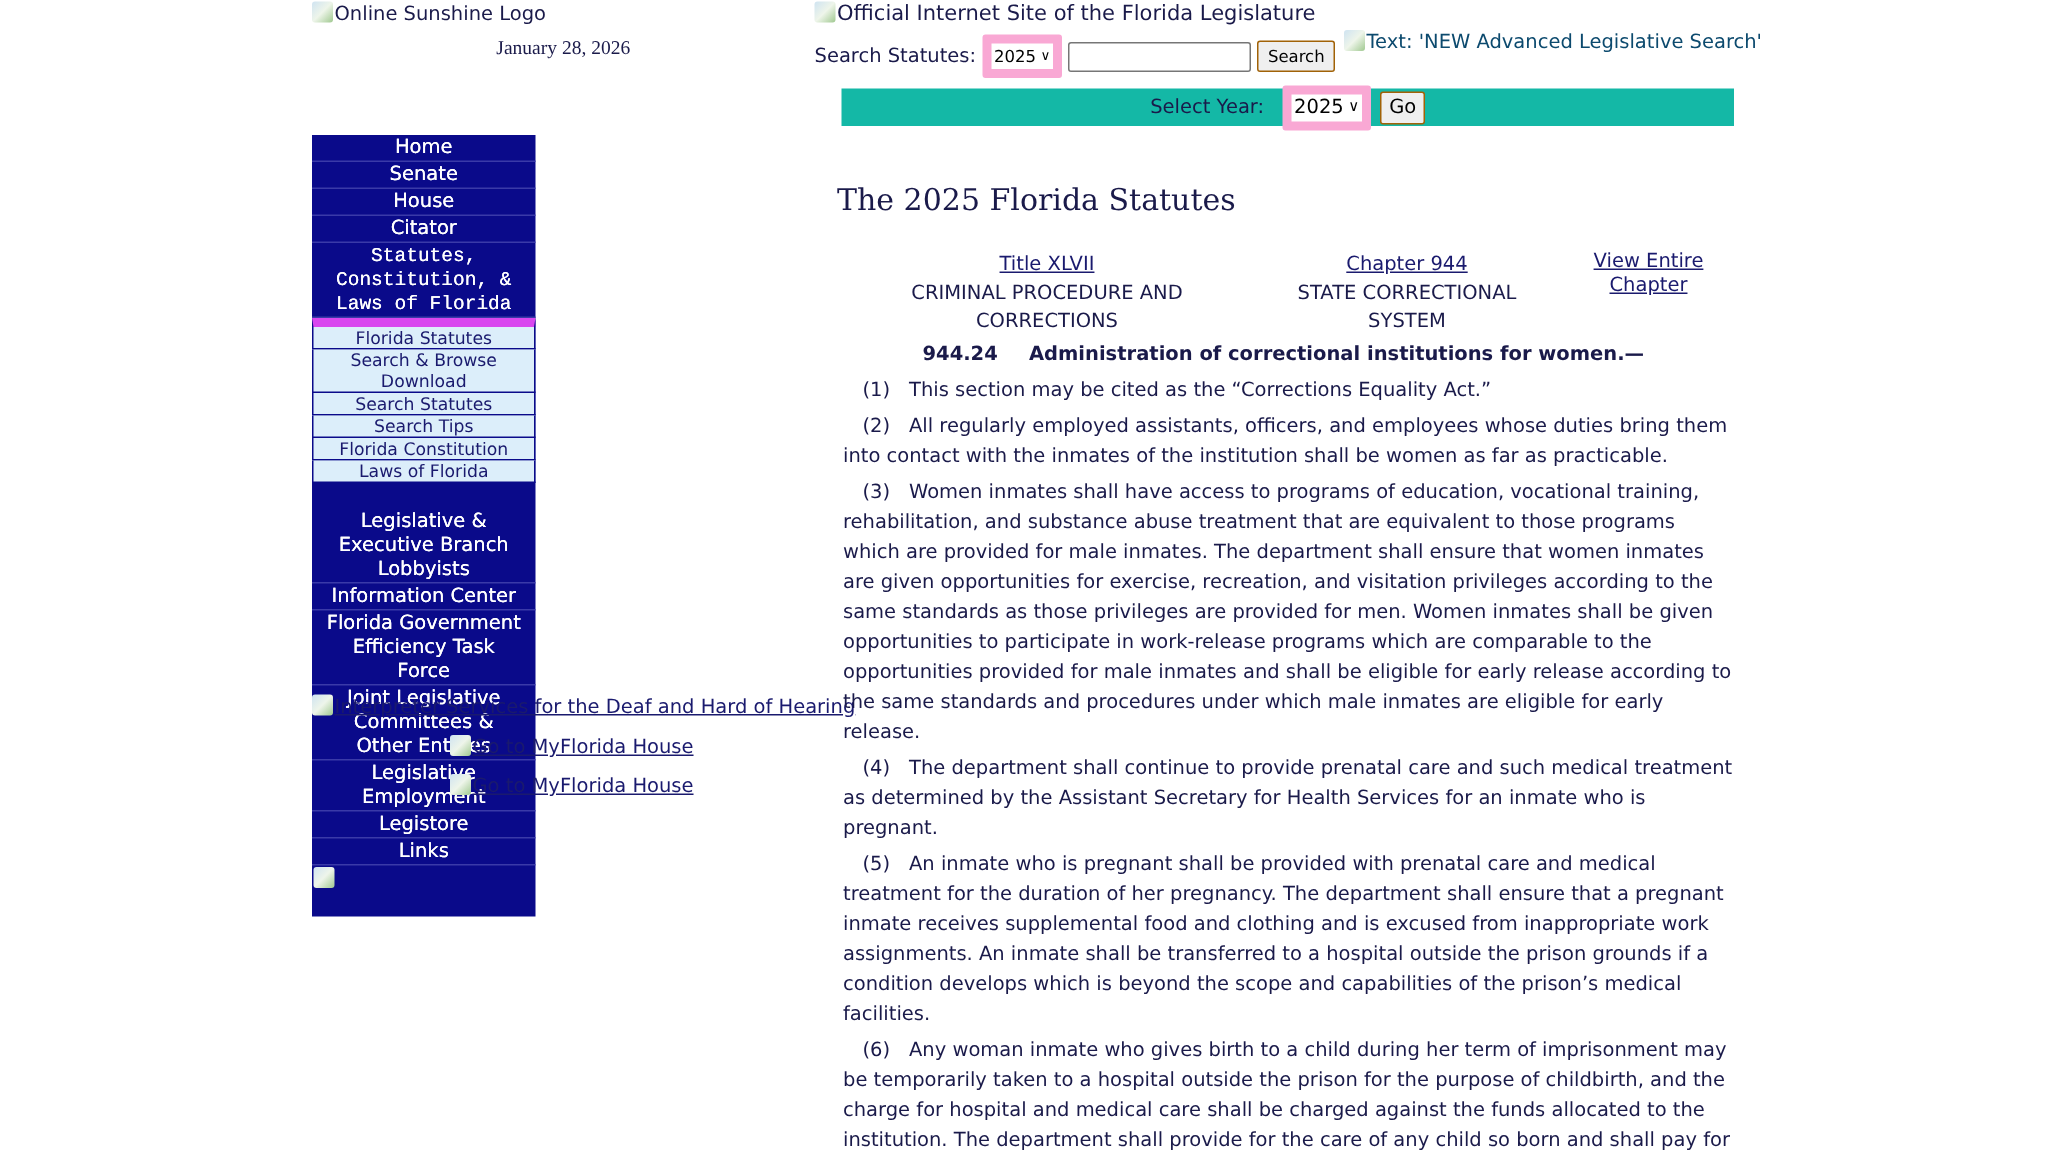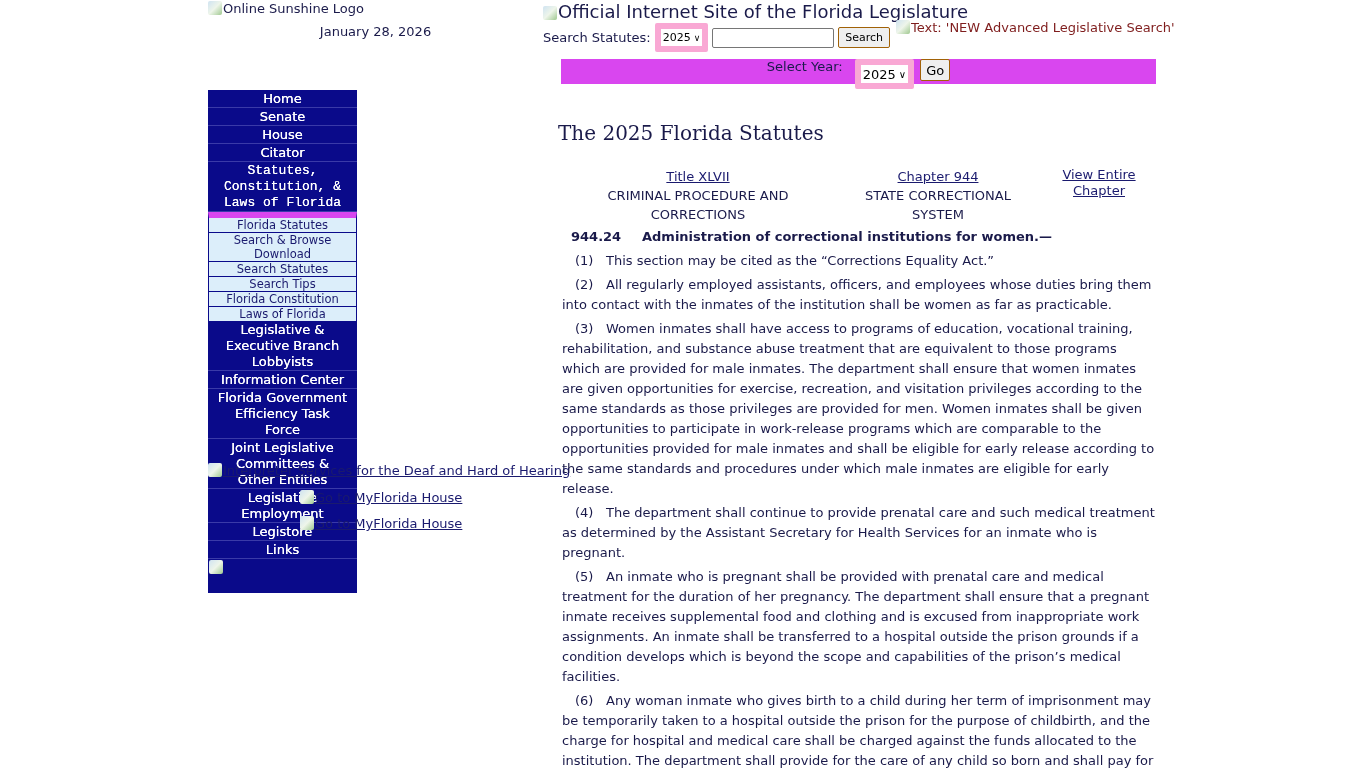--- a/index.html
+++ b/index.html
@@ -1,50 +1,50 @@
 <!DOCTYPE html>
 <html><head>
 <meta charset="utf-8">
 <style>
   html,body{margin:0;padding:0;background:#fff;}
   body{width:1366px;height:768px;position:relative;overflow:hidden;font-family:"DejaVu Sans","Liberation Sans",sans-serif;color:#1a1a4a;font-size:13px;}
   a{color:#1a1a6e;text-decoration:underline;}
   .abs{position:absolute;}
   .broken-img{display:inline-block;width:14px;height:14px;vertical-align:-2px;margin-right:1px;background:linear-gradient(135deg,#cfe3f1 0%,#eef5ea 50%,#9fc88f 100%);border-radius:2px;}
   #logo{left:208px;top:1px;font-size:13px;color:#1a1a4a;}
-  #date{left:208px;top:24px;width:335px;text-align:center;font-size:13px;}
-  #site-title{left:543px;top:1px;font-size:18px;}
+  #date{left:208px;top:24px;width:335px;text-align:center;font-size:13px;font-family:Liberation Serif, serif;}
+  #site-title{left:543px;top:1px;font-size:14px;}
   #search-row{left:543px;top:23px;font-size:13px;display:flex;align-items:center;gap:4px;}
   select,input,button{font-family:"DejaVu Sans","Liberation Sans",sans-serif;font-size:11px;}
   .sel{height:17px;border:6px solid #f9a8d4;border-radius:2px;background:#fff;padding:0 2px;display:inline-flex;align-items:center;gap:3px;font-size:11px;color:#000;}
   .txt{width:116px;height:16px;border:1px solid #767676;border-radius:2px;background:#fff;}
   .btn{height:19px;border:1px solid #a16207;border-radius:2px;background:#efefef;padding:0 6px;font-size:11px;color:#000;display:inline-flex;align-items:center;}
-  #adv-search{left:896px;top:20px;font-size:13px;color:#7f1d1d;}
+  #adv-search{left:896px;top:20px;font-size:13px;color:#0c4a6e;}
   
   #sidebar{left:208px;top:49px;width:149px;background:#00008b;background:#0a0a8a;padding-bottom:0;margin-top:41px;}
   .nav{color:#fff;text-align:center;font-size:13px;line-height:16px;padding:1px 0 0 0;border-bottom:1px solid #3a3aa8;font-weight:normal;text-shadow:0 0 0 #fff;}
   .sub{background:#dceefa;color:#1a1a6e;text-align:center;font-size:11.5px;line-height:14px;border:1px solid #0a0a8a;border-top:none;}
   .sub.first{border-top:6px solid #d946ef;}
   .nav-img{height:34px;position:relative;}
   .nav-img .broken-img{position:absolute;left:1px;top:1px;}
   #interp{left:208px;top:463px;font-size:13px;}
   #myfl1{left:300px;top:490px;font-size:13px;}
   #myfl2{left:300px;top:516px;font-size:13px;}
   
-  #yearbar{left:561px;top:59px;width:595px;height:25px;background:#d946ef;display:flex;align-items:flex-start;justify-content:center;gap:6px;font-size:13px;}
+  #yearbar{left:561px;top:59px;width:595px;height:25px;background:#14b8a6;display:flex;align-items:center;justify-content:center;gap:6px;font-size:13px;}
   #yearbar .sel{height:18px;font-size:13px;}
   #yearbar .btn{height:20px;font-size:13px;padding:0 5px;}
   #page-title{left:558px;top:121px;font-family:"DejaVu Serif","Liberation Serif",serif;font-size:20px;color:#1a1a4a;}
   .hdr{text-align:center;font-size:13px;line-height:19px;color:#1a1a4a;}
   #title-col{left:598px;top:167px;width:200px;}
   #chapter-col{left:838px;top:167px;width:200px;}
   #view-col{left:1058px;top:167px;width:82px;line-height:16px;}
   #body{left:558px;top:227px;width:602px;font-size:13px;line-height:20px;color:#1a1a4a;}
   .sec-head{padding-left:13px;font-weight:bold;}
-  .sec-head .num{display:inline-block;width:71px;}
+  .sec-head .num{display:inline-block;width:71px;margin-left:44px;}
   .para{text-indent:13px;margin:4px;}
   .para .pn{display:inline-block;width:31px;text-indent:0;}
   .history{font-size:10.5px;line-height:17px;text-indent:13px;margin-top:0;}
 </style>
 </head>
 <body>
 
 <div id="logo" class="abs">
   <span class="broken-img"></span><span>Online Sunshine Logo</span>
 </div>
@@ -73,21 +73,21 @@
   <div class="nav">Senate</div>
   <div class="nav">House</div>
   <div class="nav">Citator</div>
   <div class="nav" style="padding:1px 4px 0;font-family:Liberation Mono, monospace;">Statutes, Constitution, &amp; Laws of Florida</div>
   <div class="sub first">Florida Statutes</div>
   <div class="sub">Search &amp; Browse Download</div>
   <div class="sub">Search Statutes</div>
   <div class="sub">Search Tips</div>
   <div class="sub">Florida Constitution</div>
   <div class="sub">Laws of Florida</div>
-  <div class="nav" style="padding:0 12px 0;">Legislative &amp; Executive Branch Lobbyists</div>
+  <div class="nav" style="padding:18px 12px 0;">Legislative &amp; Executive Branch Lobbyists</div>
   <div class="nav">Information Center</div>
   <div class="nav" style="padding:1px 8px 0;">Florida Government Efficiency Task Force</div>
   <div class="nav" style="padding:1px 22px 0;">Joint Legislative Committees &amp; Other Entities</div>
   <div class="nav">Legislative Employment</div>
   <div class="nav">Legistore</div>
   <div class="nav">Links</div>
   <div class="nav-img">
     <span class="broken-img"></span>
   </div>
 </div>

